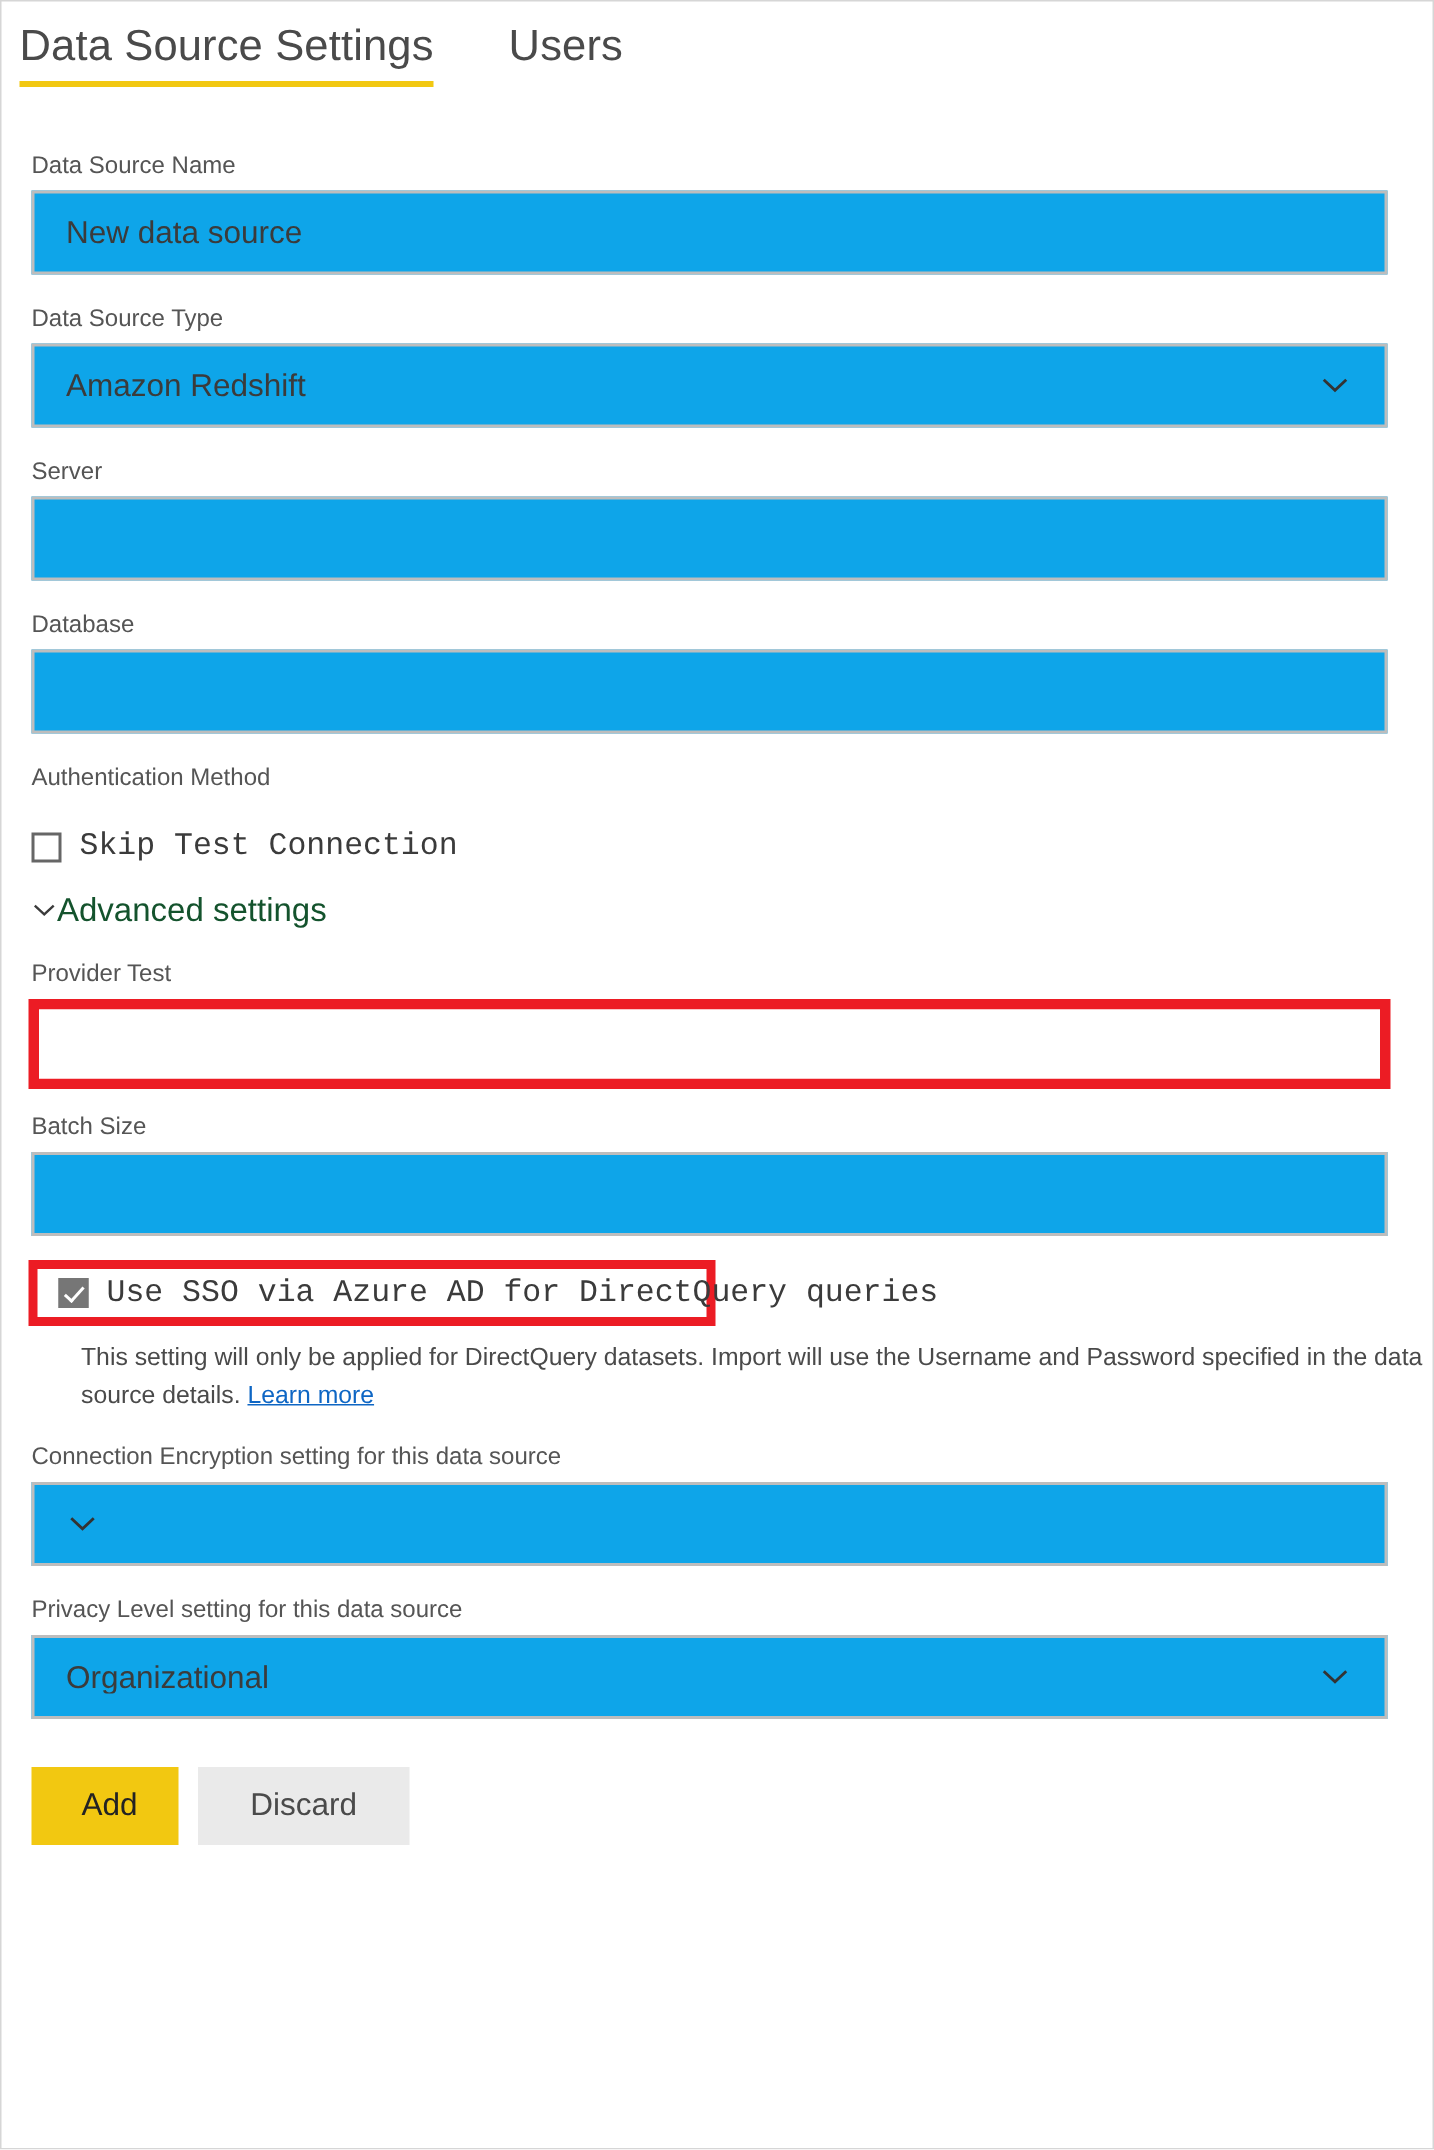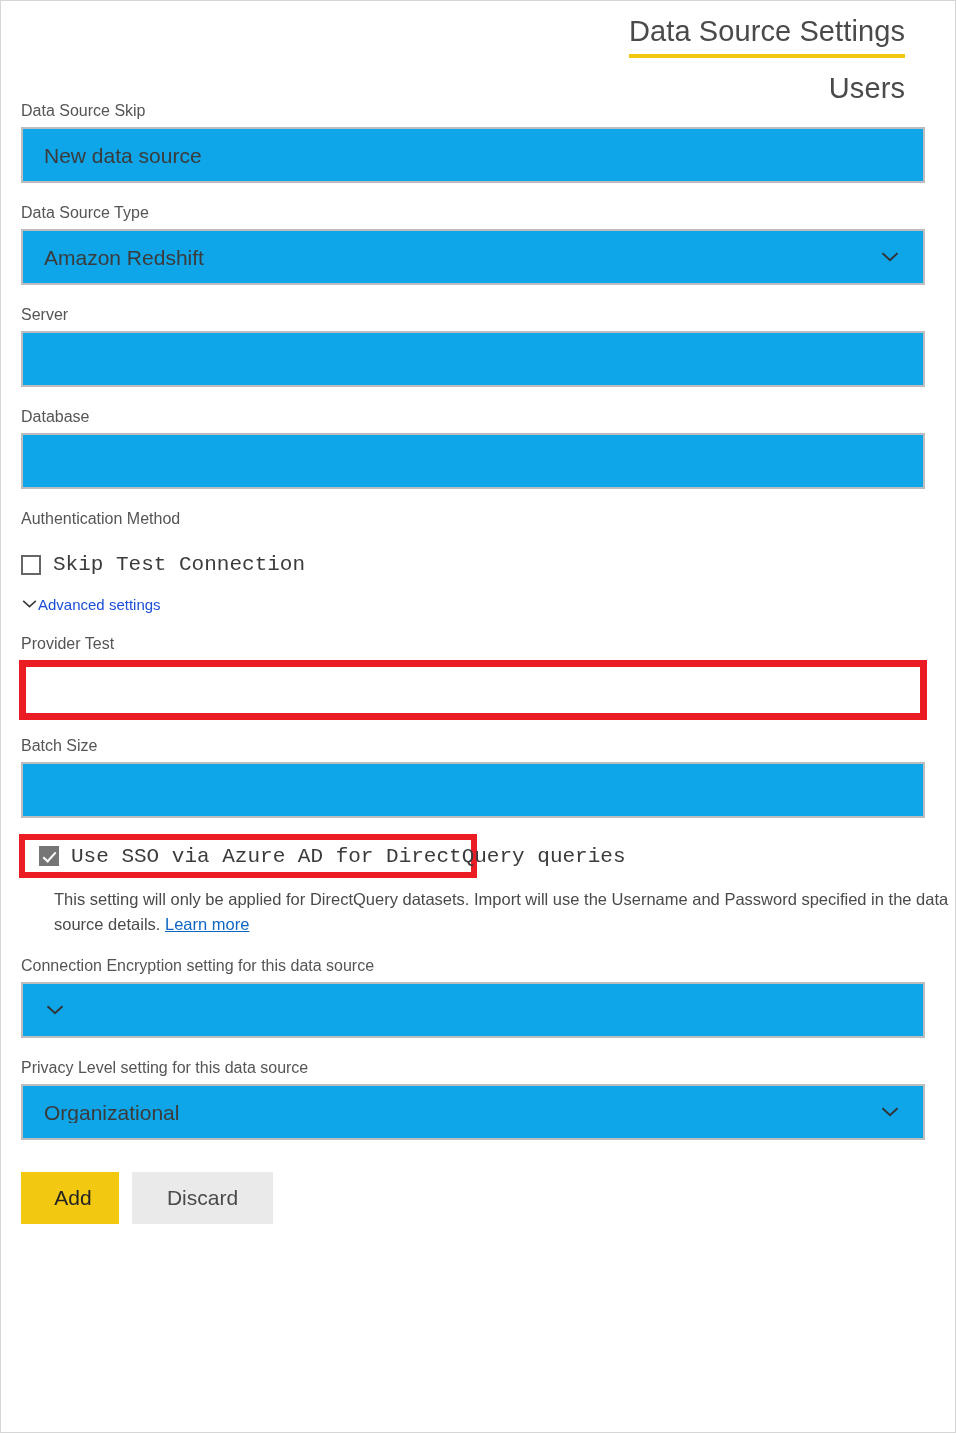--- a/index.html
+++ b/index.html
@@ -22,22 +22,21 @@
   }
   
   .tabs {
     position: absolute;
     left: 0;
     top: 0;
     right: 0;
     height: 70px;
     padding-left: 12px;
     display: flex;
-    align-items: flex-end;
-    flex-direction: column;
+    align-items: flex-start;
   }
   .tab {
     position: relative;
     font-size: 29px;
     line-height: 1;
     font-weight: 400;
     color: #4a4a4a;
     padding: 16px 0 12px 0;
     margin-right: 50px;
     cursor: pointer;
@@ -173,22 +172,22 @@
   .adv-chevron {
     width: 16px;
     height: 16px;
     display: flex;
     align-items: center;
     justify-content: center;
     color: #3b3b3b;
     margin-right: 1px;
   }
   .adv-label {
-    font-size: 15px;
-    color: #1d4ed8;
+    font-size: 22px;
+    color: #14532d;
     line-height: 1;
   }
 
   .helper-text {
     font-size: 16.5px;
     line-height: 25px;
     color: #4a4a4a;
     margin: 9px 0 0 33px;
     width: 920px;
     max-width: 920px;
@@ -239,21 +238,21 @@
       <span class="tab-underline"></span>
     </div>
     <div class="tab">
       <span>Users</span>
       
     </div>
   </div>
 
   <div class="form">
 
-    <div class="field-label">Data Source Skip</div>
+    <div class="field-label">Data Source Name</div>
     <div class="input-box">
       <span class="val">New data source</span>
     </div>
 
     <div class="gap-sm"></div>
 
     <div class="field-label">Data Source Type</div>
     <div class="input-box">
       <span class="val">Amazon Redshift</span>
       <span class="select-chevron">

